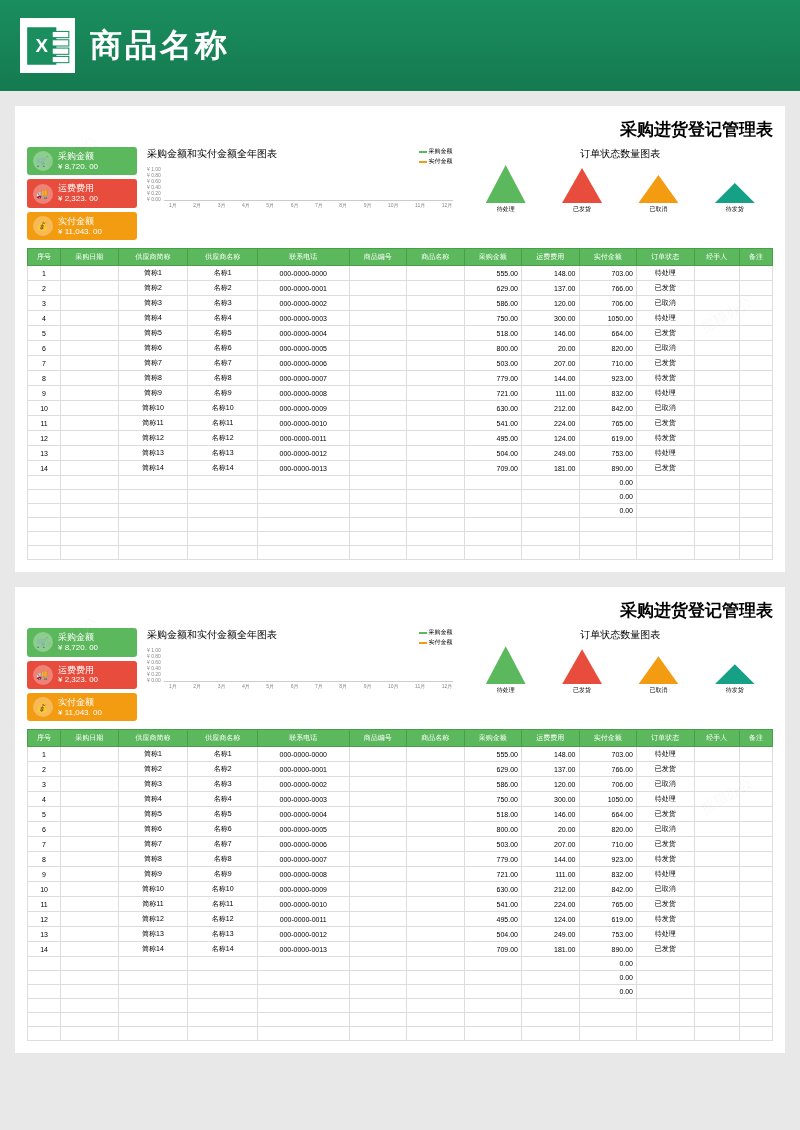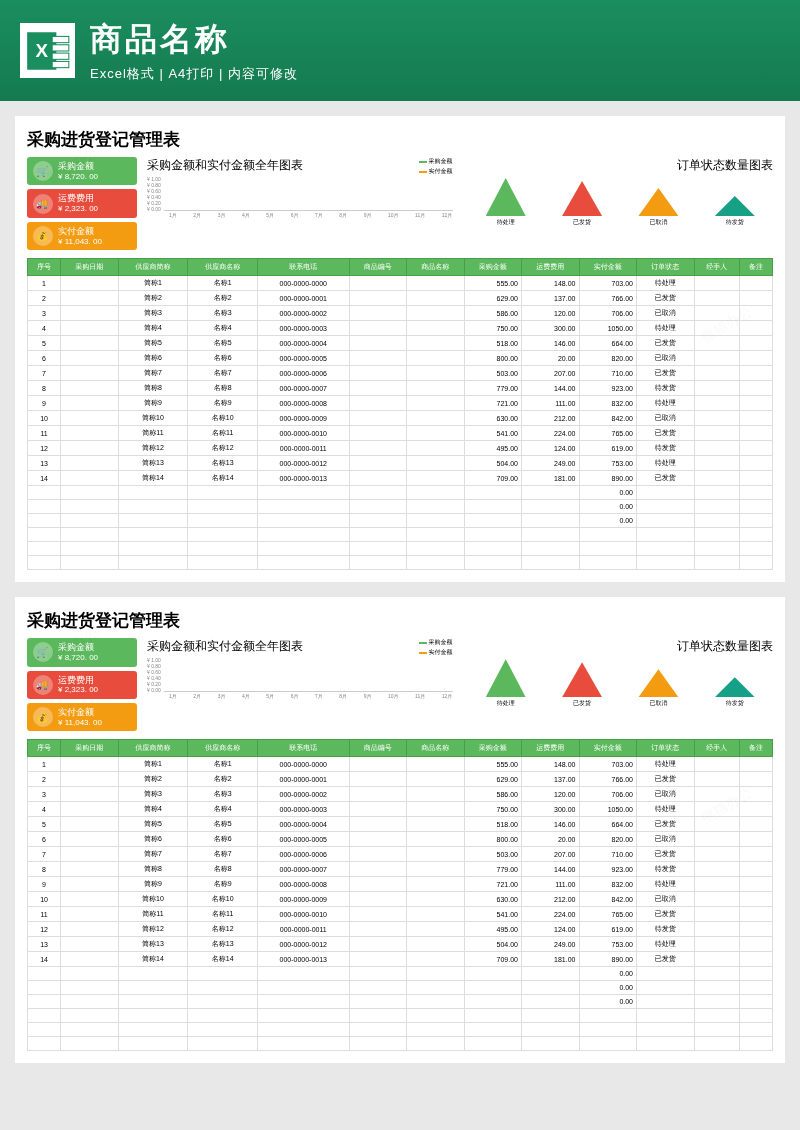--- a/index.html
+++ b/index.html
@@ -3,33 +3,33 @@
 <meta charset="utf-8">
 <style>
 *{margin:0;padding:0;box-sizing:border-box}
 body{font-family:"Microsoft YaHei",sans-serif;background:#e8e8e8;width:800px}
 .header{background:linear-gradient(to bottom,#1a8e5f,#157a50);color:#fff;padding:18px 20px;display:flex;align-items:center;gap:15px}
 .excel-icon{width:55px;height:55px;background:#fff;position:relative;display:flex;align-items:center;justify-content:center}
 .excel-icon svg{width:50px;height:50px}
 .header-text h1{font-size:32px;font-weight:bold;letter-spacing:3px}
 .header-text p{font-size:13px;margin-top:3px;letter-spacing:1px}
 .sheet{background:#fff;margin:15px;padding:12px;position:relative}
-.sheet-title{text-align:left;font-size:17px;font-weight:bold;margin-bottom:6px}
+.sheet-title{text-align:right;font-size:17px;font-weight:bold;margin-bottom:6px}
 .top-row{display:flex;gap:10px;margin-bottom:8px}
 .badges{display:flex;flex-direction:column;gap:4px;width:110px}
 .badge{display:flex;align-items:center;gap:5px;padding:4px 6px;border-radius:3px;color:#fff}
 .badge-icon{width:20px;height:20px;background:rgba(255,255,255,0.3);border-radius:50%;display:flex;align-items:center;justify-content:center;font-size:10px}
 .badge-text{font-size:8px;line-height:1.2}
 .badge-text .lbl{font-size:9px}
 .badge-green{background:#5cb85c}
 .badge-red{background:#e74c3c}
 .badge-orange{background:#f39c12}
 .chart-area{flex:1;display:flex;gap:15px}
 .chart1,.chart2{flex:1}
-.chart-title{font-size:12px;text-align:right;margin-bottom:2px}
+.chart-title{font-size:10px;text-align:center;margin-bottom:2px}
 .legend{font-size:6px;display:flex;flex-direction:column;align-items:flex-end;gap:1px}
 .legend-item{display:flex;align-items:center;gap:2px}
 .legend-dot{width:8px;height:2px}
 .yaxis{font-size:5px;color:#888;display:flex;flex-direction:column;justify-content:space-between;height:35px}
 .chart1-body{display:flex;gap:3px}
 .chart1-plot{flex:1;height:35px;border-bottom:1px solid #ccc;position:relative}
 .xaxis{display:flex;justify-content:space-between;font-size:5px;color:#888;margin-top:1px}
 .peaks{display:flex;justify-content:space-around;align-items:flex-end;height:40px}
 .peak{width:40px;clip-path:polygon(50% 0,100% 100%,0 100%);border-radius:50% 50% 0 0}
 .peak-labels{display:flex;justify-content:space-around;font-size:6px;margin-top:2px}
@@ -48,21 +48,20 @@
         <rect x="4" y="6" width="28" height="36" fill="#1a8e5f"></rect>
         <rect x="28" y="10" width="16" height="6" fill="#fff" stroke="#1a8e5f"></rect>
         <rect x="28" y="18" width="16" height="6" fill="#fff" stroke="#1a8e5f"></rect>
         <rect x="28" y="26" width="16" height="6" fill="#fff" stroke="#1a8e5f"></rect>
         <rect x="28" y="34" width="16" height="6" fill="#fff" stroke="#1a8e5f"></rect>
         <text x="18" y="30" fill="#fff" font-size="18" font-weight="bold" text-anchor="middle">X</text>
       </svg>
   </div>
   <div class="header-text">
     <h1>商品名称</h1>
-    <p>Excel格式 | A4打印 | 内容可修改</p>
   </div>
 </div>
 
 <div id="sheets">
     <div class="sheet">
     <div class="wm" style="top:40px;left:30px">熊猫办公</div>
     <div class="wm" style="top:200px;right:30px">熊猫办公</div>
     <div class="sheet-title">采购进货登记管理表</div>
     <div class="top-row">
       <div class="badges">

